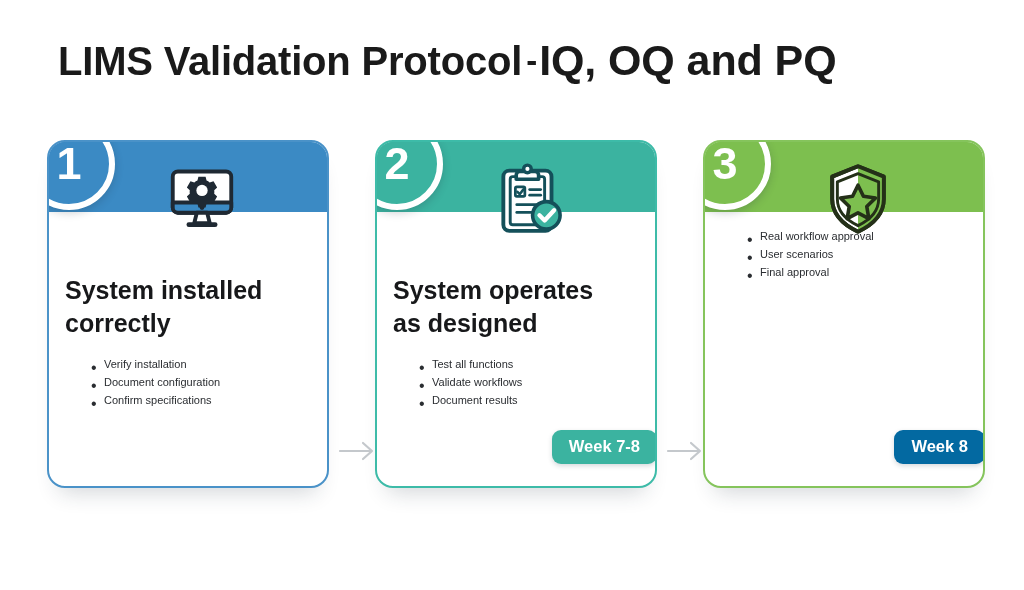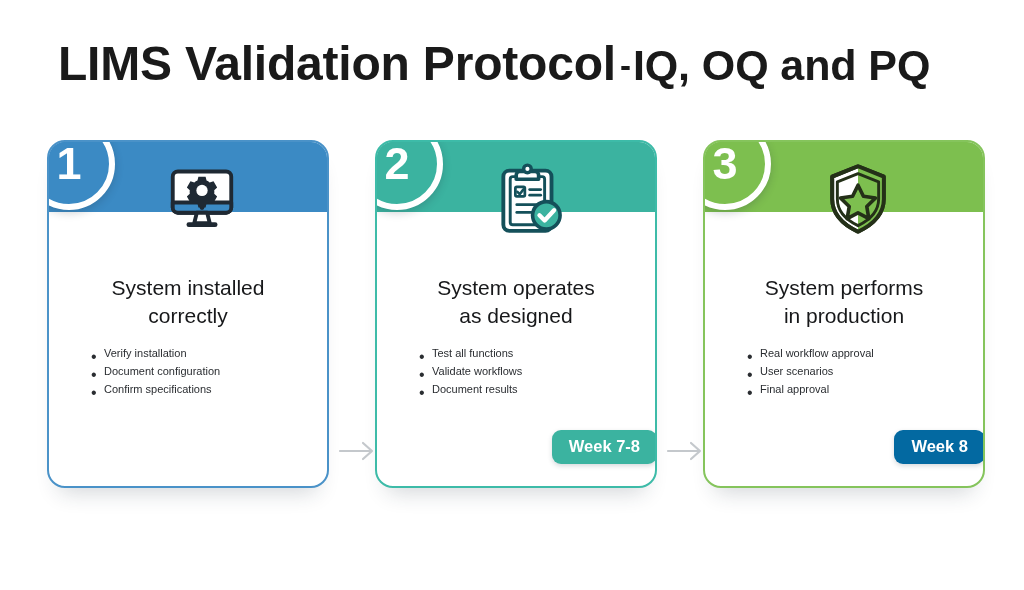--- a/index.html
+++ b/index.html
@@ -20,21 +20,21 @@
   }
 
   
   .title-wrap {
     position: absolute;
     left: 58px;
     top: 36px;
     white-space: nowrap;
   }
   .title-main {
-    font-size: 48px;
+    font-size: 40px;
     font-weight: bold;
     color: #1a1a1a;
     letter-spacing: -0.2px;
   }
   .title-dash {
     font-size: 33px;
     font-weight: bold;
     color: #1a1a1a;
     margin: 0 2px 0 4px;
     vertical-align: 3px;
@@ -123,23 +123,23 @@
     position: absolute;
     left: 0;
     top: 70px;
     right: 0;
     bottom: 0;
     padding: 0 16px;
   }
 
   .card-title {
     margin-top: 62px;
-    text-align: center;
-    font-size: 21px;
-    font-weight: normal;
+    text-align: left;
+    font-size: 25px;
+    font-weight: bold;
     color: #17181a;
     line-height: 1.32;
     white-space: pre-line;
   }
 
   .bullets {
     margin-top: 16px;
     padding-left: 26px;
     list-style: none;
   }
@@ -283,22 +283,20 @@
             <path d="M50 34 l6.3 12.8 l14.1 2 l-10.2 10 l2.4 14 l-12.6 -6.6 l-12.6 6.6 l2.4 -14 l-10.2 -10 l14.1 -2 z" fill="#7DBF4F" stroke="#243018" stroke-width="4.2" stroke-linejoin="round"></path>
           </svg>
         </div>
       </div>
 
       <div class="num-badge">
         <span>3</span>
       </div>
 
       <div class="card-body">
-        <div class="card-title">System performs
-in production</div>
         <ul class="bullets">
           <li>Real workflow approval</li>
           <li>User scenarios</li>
           <li>Final approval</li>
         </ul>
       </div>
 
       <div class="week-pill">Week 8</div>
     </div>
 

